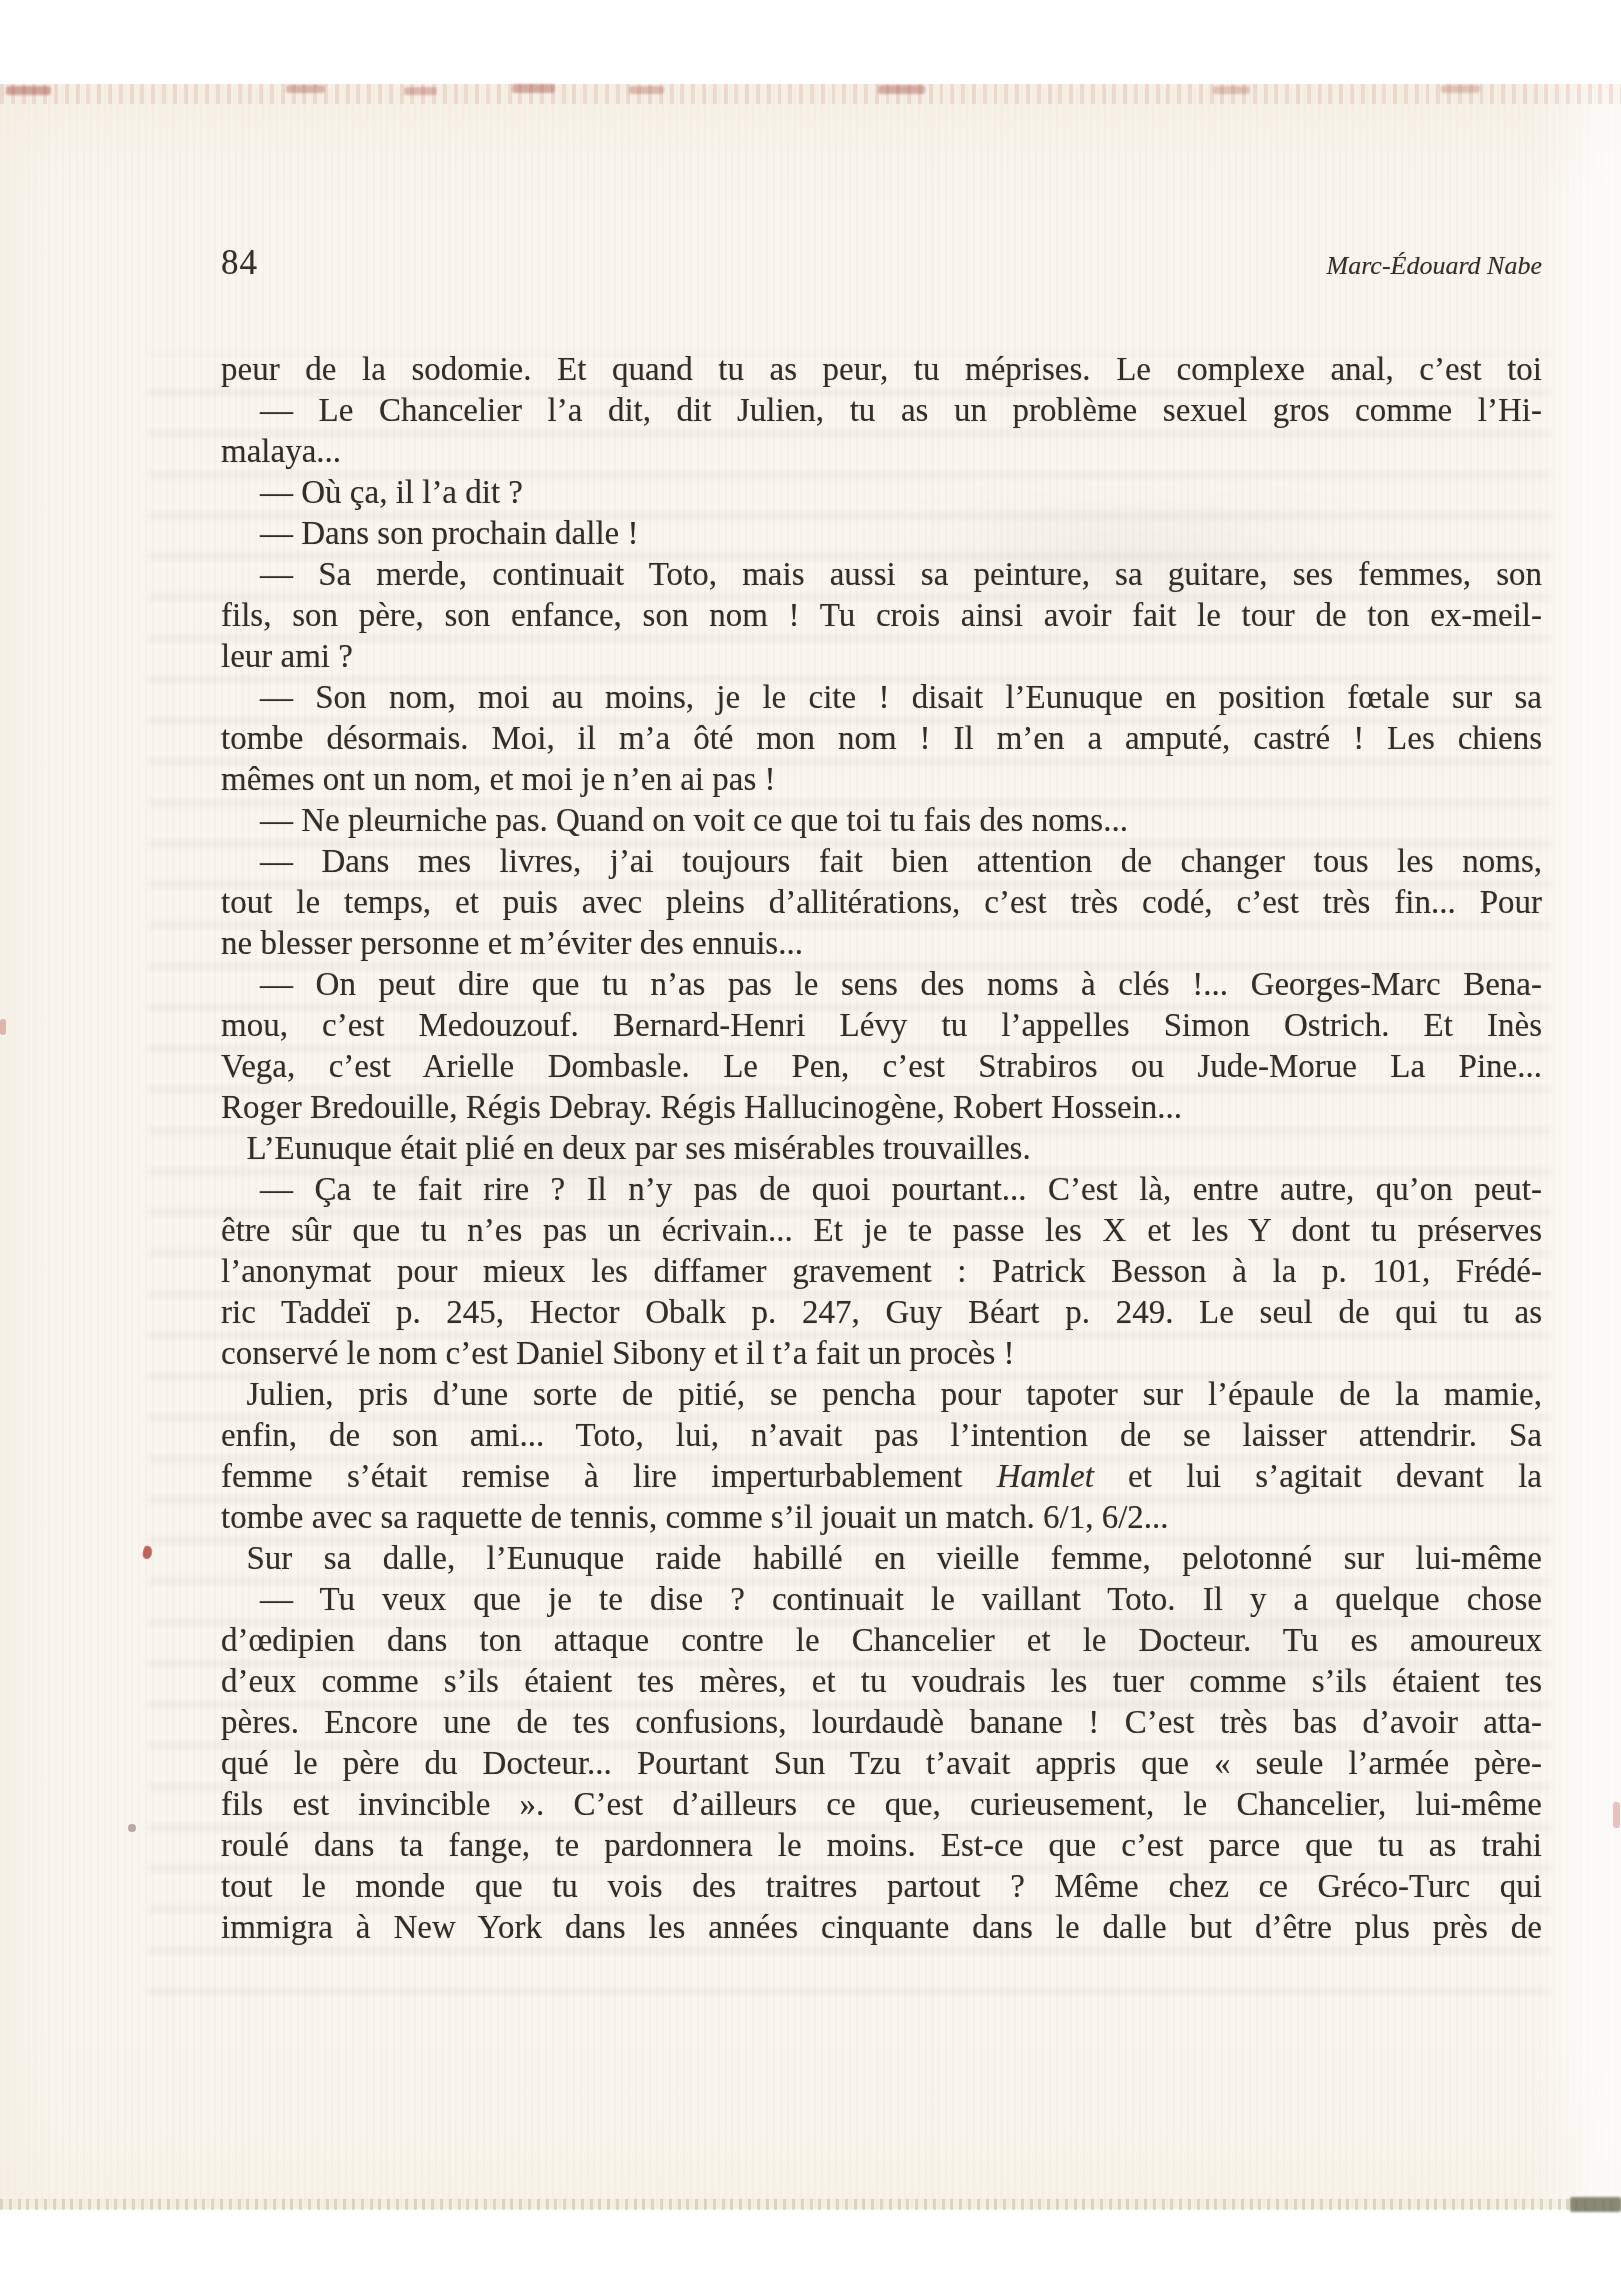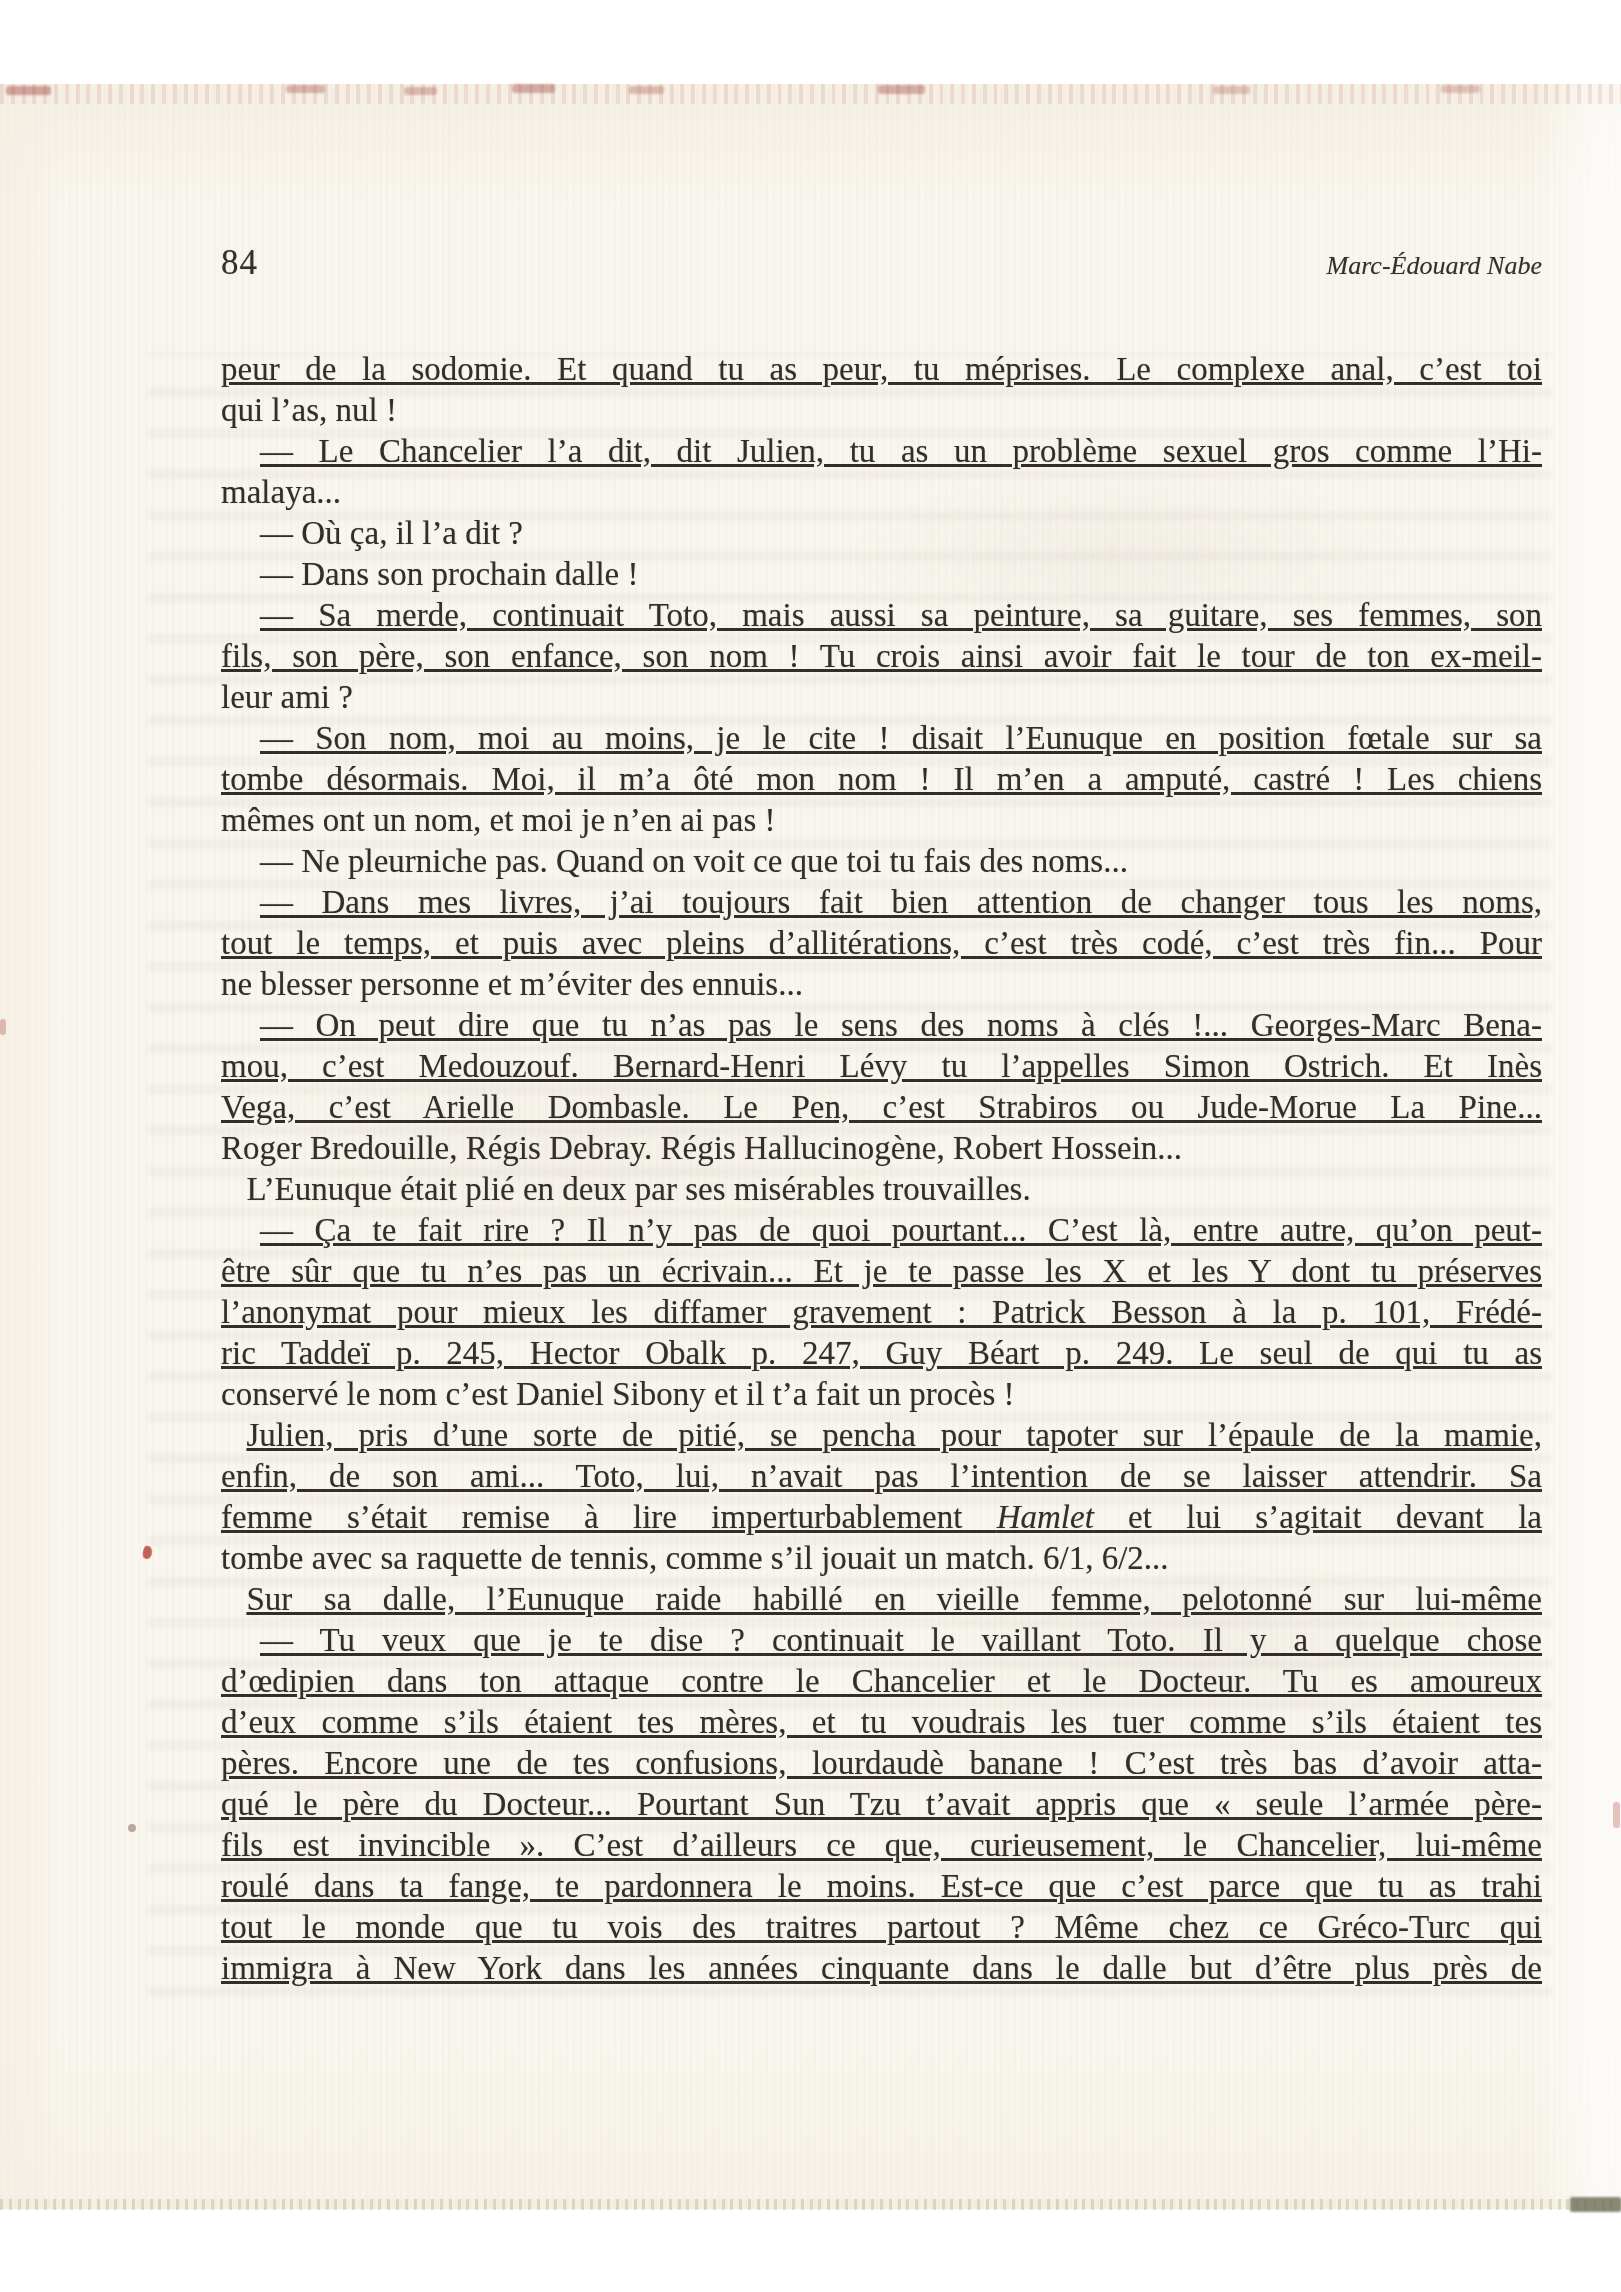--- a/index.html
+++ b/index.html
@@ -68,21 +68,21 @@
   .folio{font-size:35px;letter-spacing:1px;text-shadow:0 0 1px rgba(52,47,43,.4);}
   .head-title{font-size:26px;font-style:italic;text-shadow:0 0 1px rgba(52,47,43,.35);}
 
   
   .text-block{
     position:absolute;left:221px;top:349px;width:1321px;
     font-size:33px;line-height:41px;color:#332e2a;
     text-shadow:0 0 1px rgba(51,46,42,.38);
   }
   .line{height:41px;white-space:normal;}
-  .line.just{text-align:justify;text-align-last:justify;text-decoration:underline;}
+  .line.just{text-align:justify;text-align-last:justify;}
   .line.left{text-align:left;text-align-last:left;}
   .line.dialogue{padding-left:39px;}
   .line.paragraph{padding-left:25.5px;}
   .it{font-style:italic;}
 </style>
 </head>
 <body>
 
 <div class="scan">
   <div class="paper"></div>
@@ -97,21 +97,20 @@
   <div class="streak s8"></div>
   <div class="bleed"></div>
 
   <div class="running-head">
     <span class="folio">84</span>
     <span class="head-title">Marc-Édouard Nabe</span>
   </div>
 
   <div class="text-block">
       <div class="line just"><span>peur de la sodomie. Et quand tu as peur, tu méprises. Le complexe anal, c’est toi</span></div>
-      <div class="line left"><span>qui l’as, nul !</span></div>
       <div class="line dialogue just"><span>— Le Chancelier l’a dit, dit Julien, tu as un problème sexuel gros comme l’Hi-</span></div>
       <div class="line left"><span>malaya...</span></div>
       <div class="line dialogue left"><span>— Où ça, il l’a dit ?</span></div>
       <div class="line dialogue left"><span>— Dans son prochain dalle !</span></div>
       <div class="line dialogue just"><span>— Sa merde, continuait Toto, mais aussi sa peinture, sa guitare, ses femmes, son</span></div>
       <div class="line just"><span>fils, son père, son enfance, son nom ! Tu crois ainsi avoir fait le tour de ton ex-meil-</span></div>
       <div class="line left"><span>leur ami ?</span></div>
       <div class="line dialogue just"><span>— Son nom, moi au moins, je le cite ! disait l’Eunuque en position fœtale sur sa</span></div>
       <div class="line just"><span>tombe désormais. Moi, il m’a ôté mon nom ! Il m’en a amputé, castré ! Les chiens</span></div>
       <div class="line left"><span>mêmes ont un nom, et moi je n’en ai pas !</span></div>

